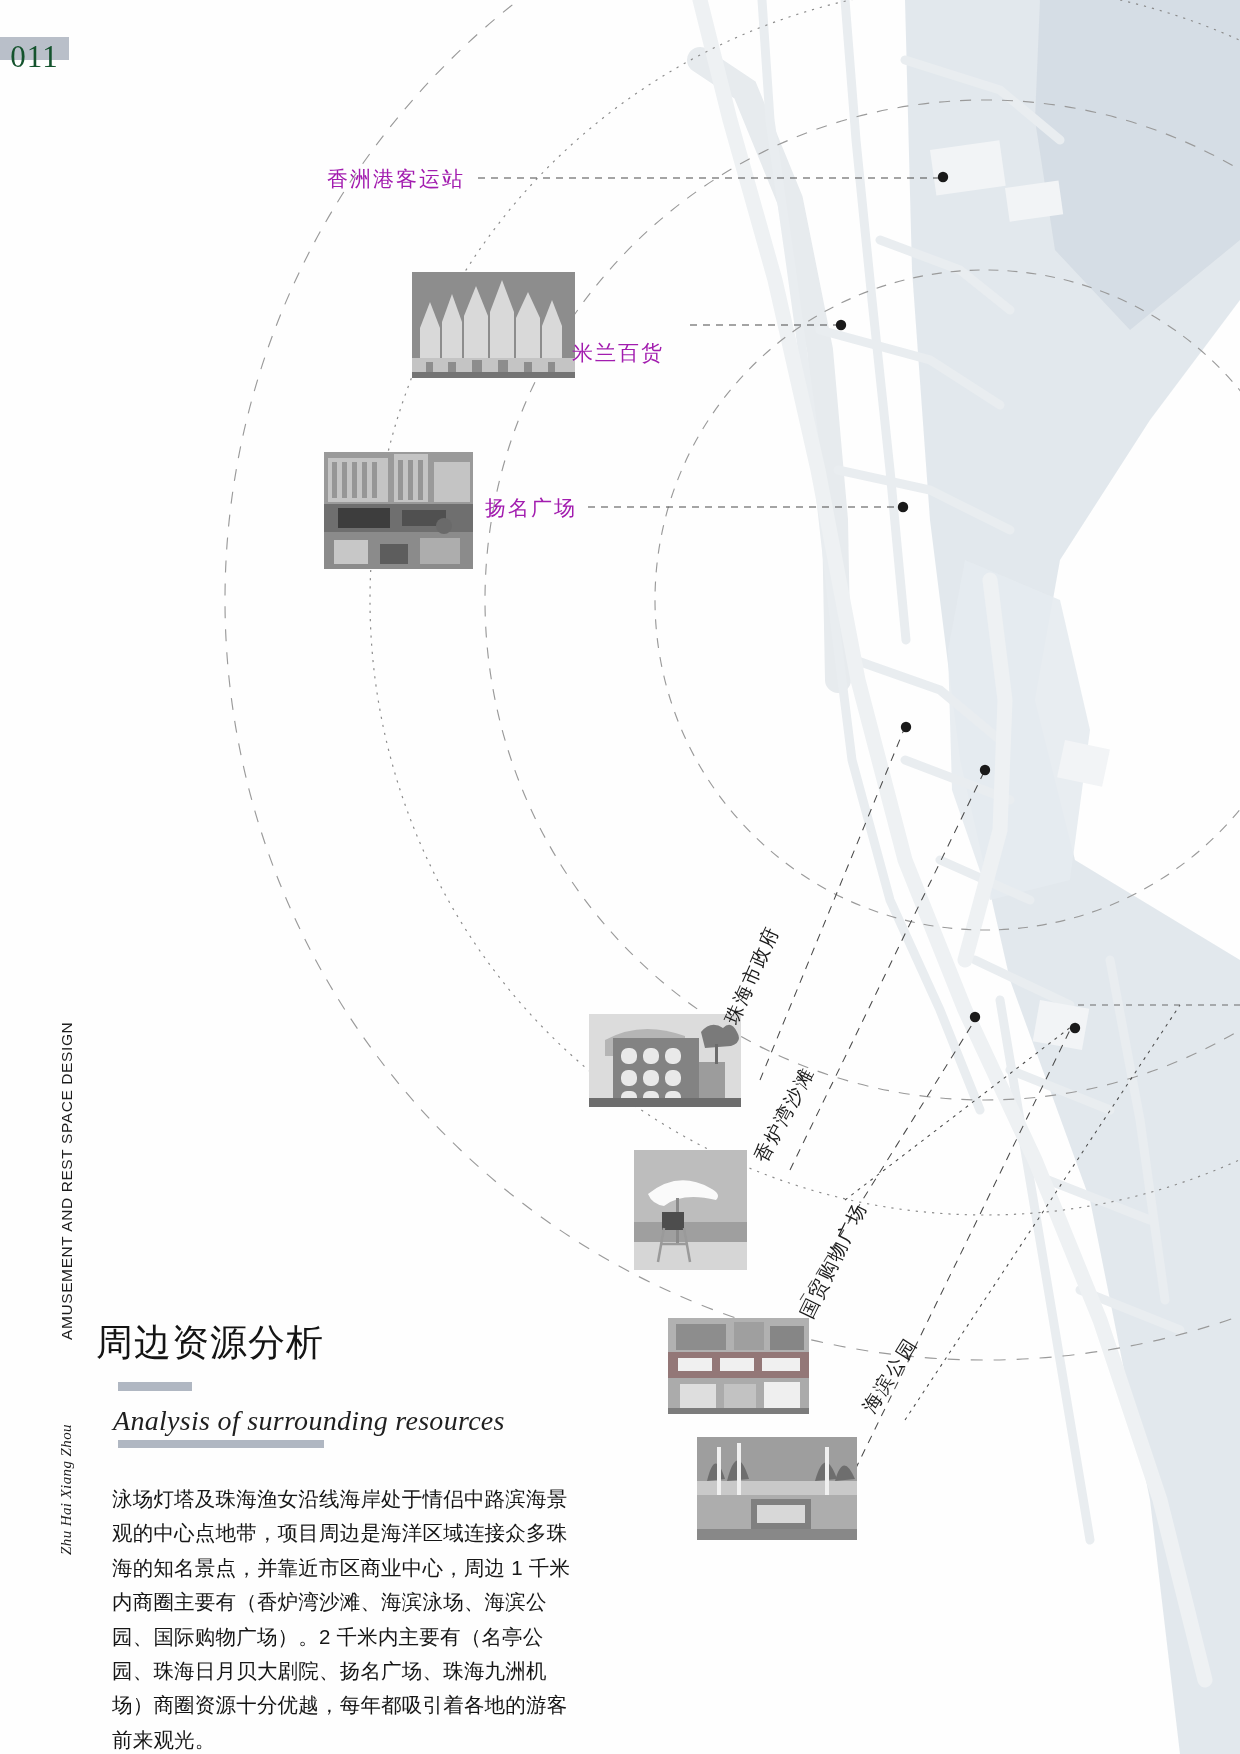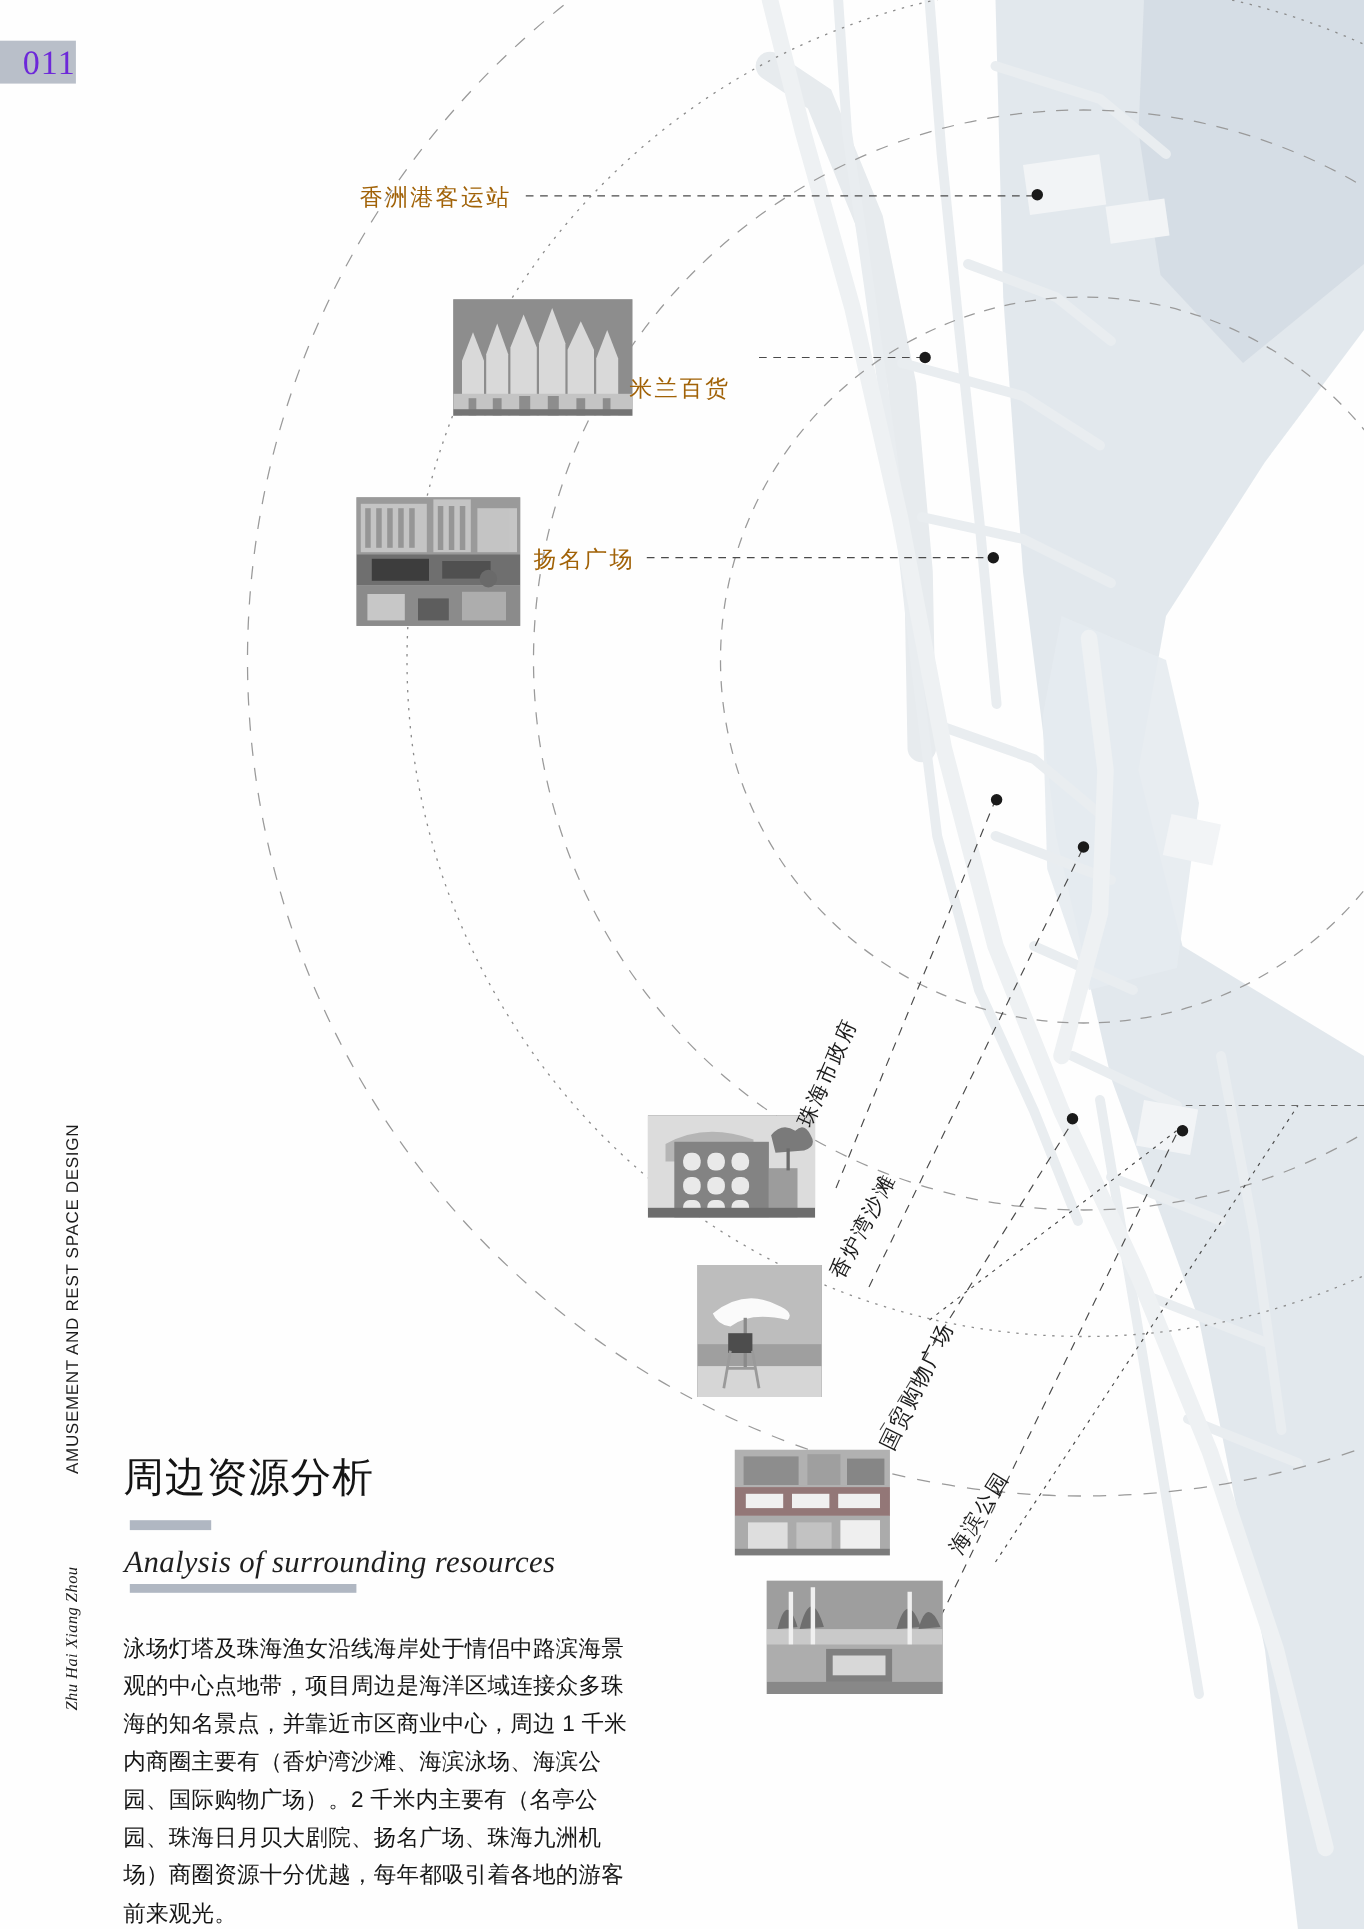--- a/index.html
+++ b/index.html
@@ -15,27 +15,27 @@
     background: #fefefe;
     font-family: "Liberation Sans", sans-serif;
   }
 
   
   #page-number {
     position: absolute;
     left: 0px;
     top: 37px;
     width: 69px;
-    height: 39px;
+    height: 23px;
     background: #b9bfc9;
-    color: #6d28d9;
+    color: #14532d;
     font-family: "Liberation Serif", serif;
     font-size: 31px;
     line-height: 39px;
-    text-align: right;
+    text-align: center;
     letter-spacing: 1px;
   }
 
   
   .spine {
     position: absolute;
     left: 0;
     transform-origin: left top;
     transform: rotate(-90deg);
     white-space: nowrap;
@@ -70,40 +70,40 @@
     position: absolute;
     overflow: hidden;
     background: #9a9a9a;
   }
   .photo svg { display: block; width: 100%; height: 100%; }
 
   
   .maplabel {
     position: absolute;
     white-space: nowrap;
-    color: #a16207;
+    color: #a21caf;
     font-family: Liberation Serif, serif;
     font-size: 21px;
     letter-spacing: 2px;
     text-align: right;
   }
   .maplabel-rot {
     position: absolute;
     white-space: nowrap;
     color: #1a1a1a;
     font-family: "Liberation Serif", serif;
     font-size: 19px;
     letter-spacing: 2px;
     transform-origin: left center;
   }
 
   
   #title-zh {
     position: absolute;
-    left: 112px;
+    left: 96px;
     top: 1318px;
     font-size: 37px;
     color: #141414;
     letter-spacing: 1px;
     font-family: "Liberation Sans", sans-serif;
   }
   #rule-short {
     position: absolute;
     left: 118px;
     top: 1382px;

